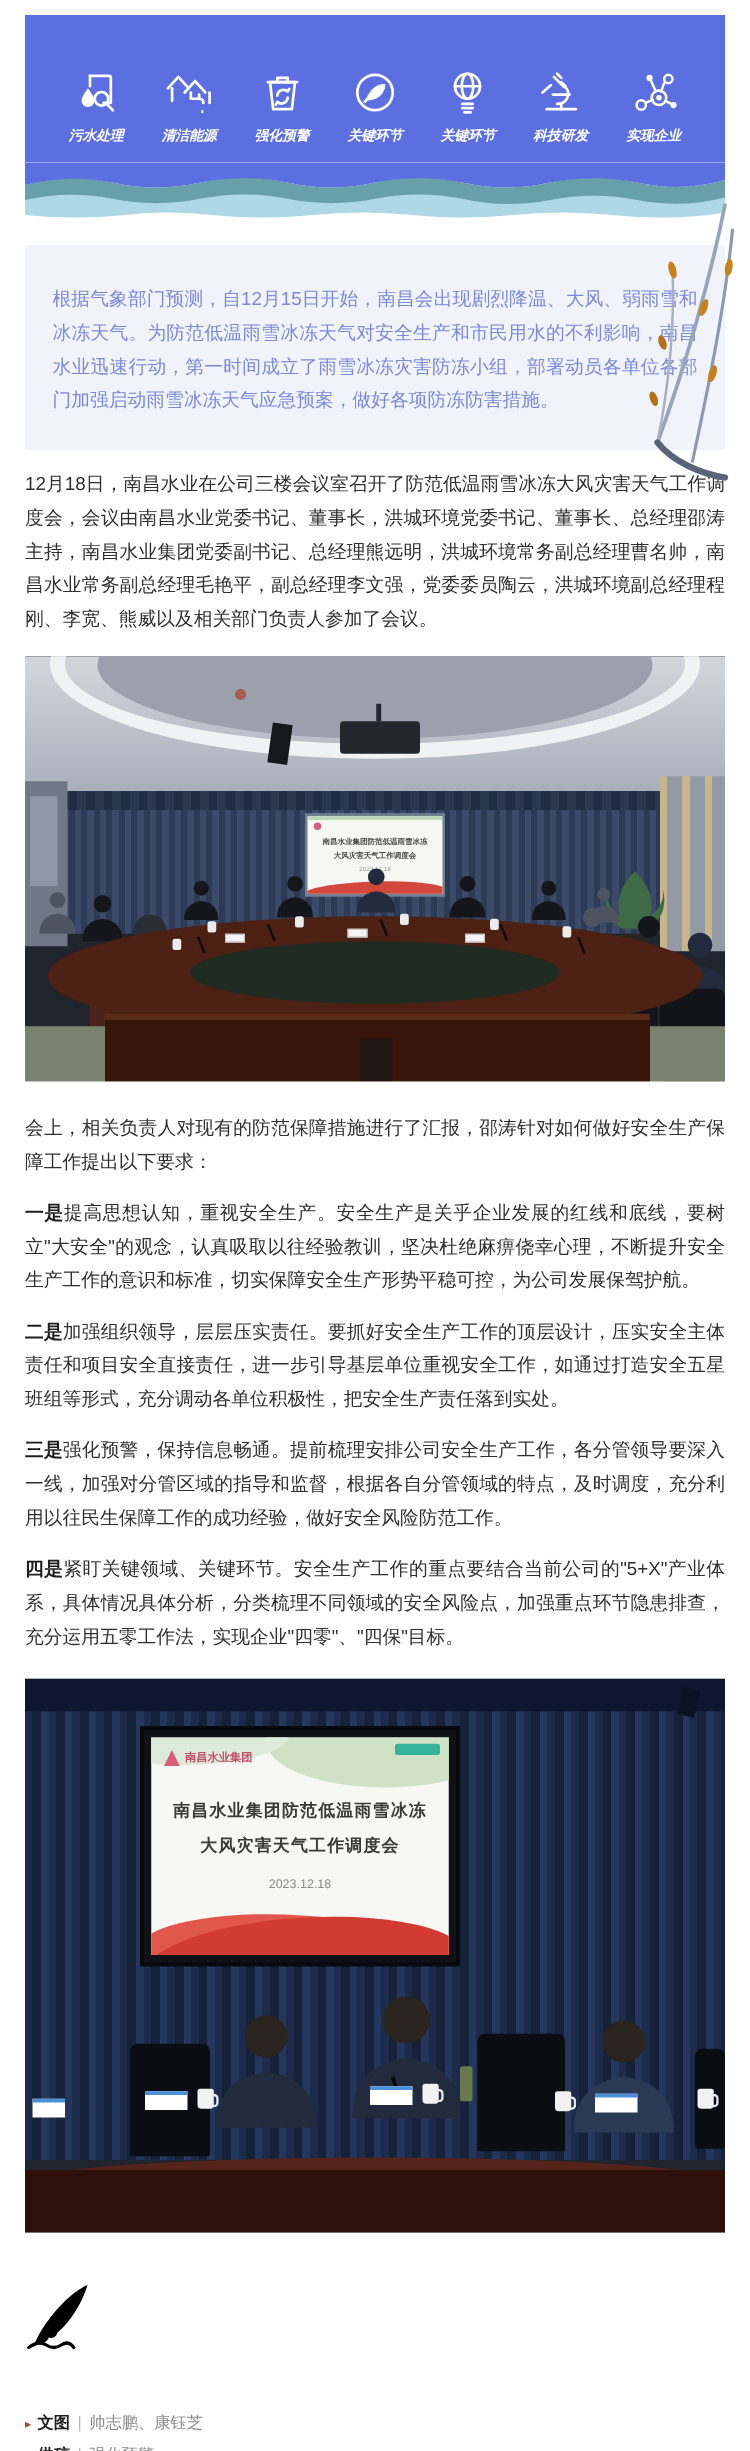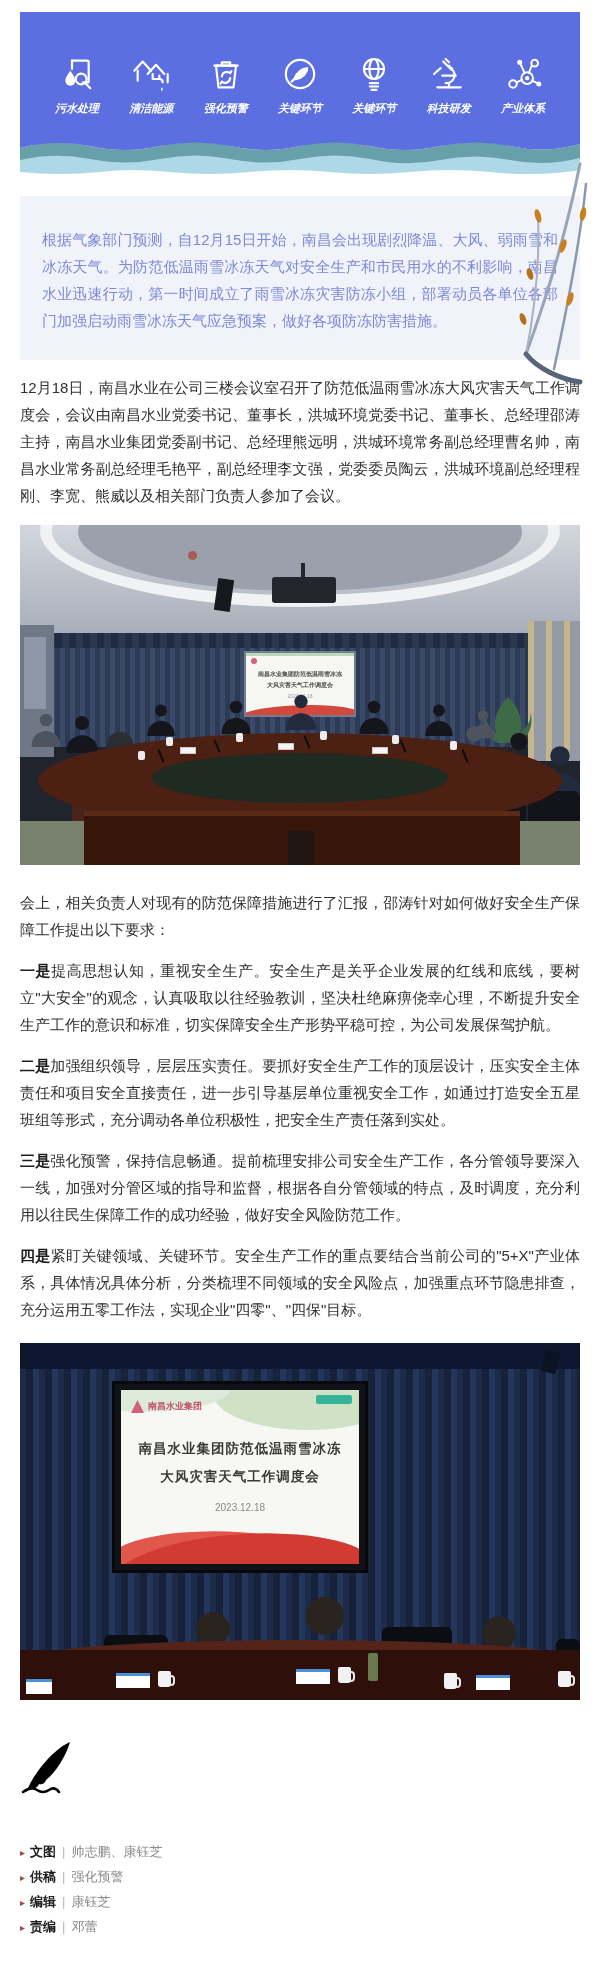--- a/index.html
+++ b/index.html
@@ -36,21 +36,21 @@
     text-align:justify;
   }
   .branches{position:absolute;top:-42px;right:-8px;width:120px;height:235px;pointer-events:none;}
   
   .para{margin:14px 20px 0;font-size:15px;line-height:1.8;text-align:justify;}
   .para.first{}
   .para .lead{font-weight:bold;color:#1d1d1d;}
   
   .photo{position:relative;margin:16px 20px 0;width:560px;overflow:hidden;background:#20242c;}
   .photo1{height:340px;}
-  .photo2{height:357px;margin-top:20px;}
+  .photo2{height:443px;margin-top:20px;}
   .abs{position:absolute;}
   
   .p1-ceiling{top:0;left:0;width:560px;height:108px;background:linear-gradient(#d3d7dd,#a9afba);}
   .p1-ringinner{top:-52px;left:58px;width:444px;height:118px;background:#9aa1ac;border-radius:50%;}
   .p1-ring{top:-70px;left:20px;width:520px;height:152px;border:12px solid #f1f2f4;border-radius:50%;box-sizing:border-box;}
   .p1-projector{top:52px;left:252px;width:64px;height:26px;background:#23262c;border-radius:3px;}
   .p1-projector::before{content:"";position:absolute;top:-14px;left:29px;width:4px;height:14px;background:#23262c;}
   .p1-speaker{top:54px;left:196px;width:16px;height:32px;background:#15181d;transform:rotate(8deg);}
   .p1-detector{top:26px;left:168px;width:9px;height:9px;background:#a95c52;border-radius:50%;}
   .p1-valance{top:108px;left:0;width:560px;height:15px;background:repeating-linear-gradient(90deg,#2a3850 0 7px,#1f2c42 7px 14px);}
@@ -190,21 +190,21 @@
   <div class="nav-item">
     <svg viewBox="0 0 48 48" fill="none" stroke="#fff" stroke-width="2.4" stroke-linecap="round">
       <circle cx="29" cy="29" r="7"></circle>
       <circle cx="29" cy="29" r="2.6" fill="#fff" stroke="none"></circle>
       <circle cx="12" cy="36" r="4.5"></circle>
       <circle cx="38" cy="11" r="4"></circle>
       <circle cx="20" cy="10" r="3" fill="#fff" stroke="none"></circle>
       <circle cx="43" cy="36" r="3" fill="#fff" stroke="none"></circle>
       <path d="M16 34 l7 -3 M34 15 l-3 8 M21 12 l5 11 M35 32 l6 3"></path>
     </svg>
-    <span class="nav-label">产业体系</span>
+    <span class="nav-label">实现企业</span>
   </div>
 </div>
 
 <svg class="waves" viewBox="0 0 560 46" preserveAspectRatio="none">
   <path fill="#67a0a9" d="M0 18 Q35 8 70 16 Q105 24 140 16 Q175 8 210 16 Q245 24 280 16 Q315 8 350 16 Q385 24 420 16 Q455 8 490 16 Q525 24 560 14 L560 32 Q525 40 490 32 Q455 24 420 32 Q385 40 350 32 Q315 24 280 32 Q245 40 210 32 Q175 24 140 32 Q105 40 70 32 Q35 24 0 34 Z"></path>
   <path fill="#5b6fe0" d="M0 0 H560 V14 Q525 24 490 16 Q455 9 420 16 Q385 24 350 16 Q315 9 280 16 Q245 24 210 16 Q175 9 140 16 Q105 24 70 16 Q35 9 0 18 Z"></path>
   <path fill="#aed8e6" d="M0 30 Q35 22 70 29 Q105 36 140 29 Q175 22 210 29 Q245 36 280 29 Q315 22 350 29 Q385 37 420 30 Q455 23 490 30 Q525 37 560 28 L560 40 Q520 47 470 42 Q430 38 390 42 Q350 46 310 42 Q270 38 230 42 Q190 46 150 42 Q110 38 80 42 Q40 46 0 42 Z"></path>
 </svg>
 
 <div class="notice">

